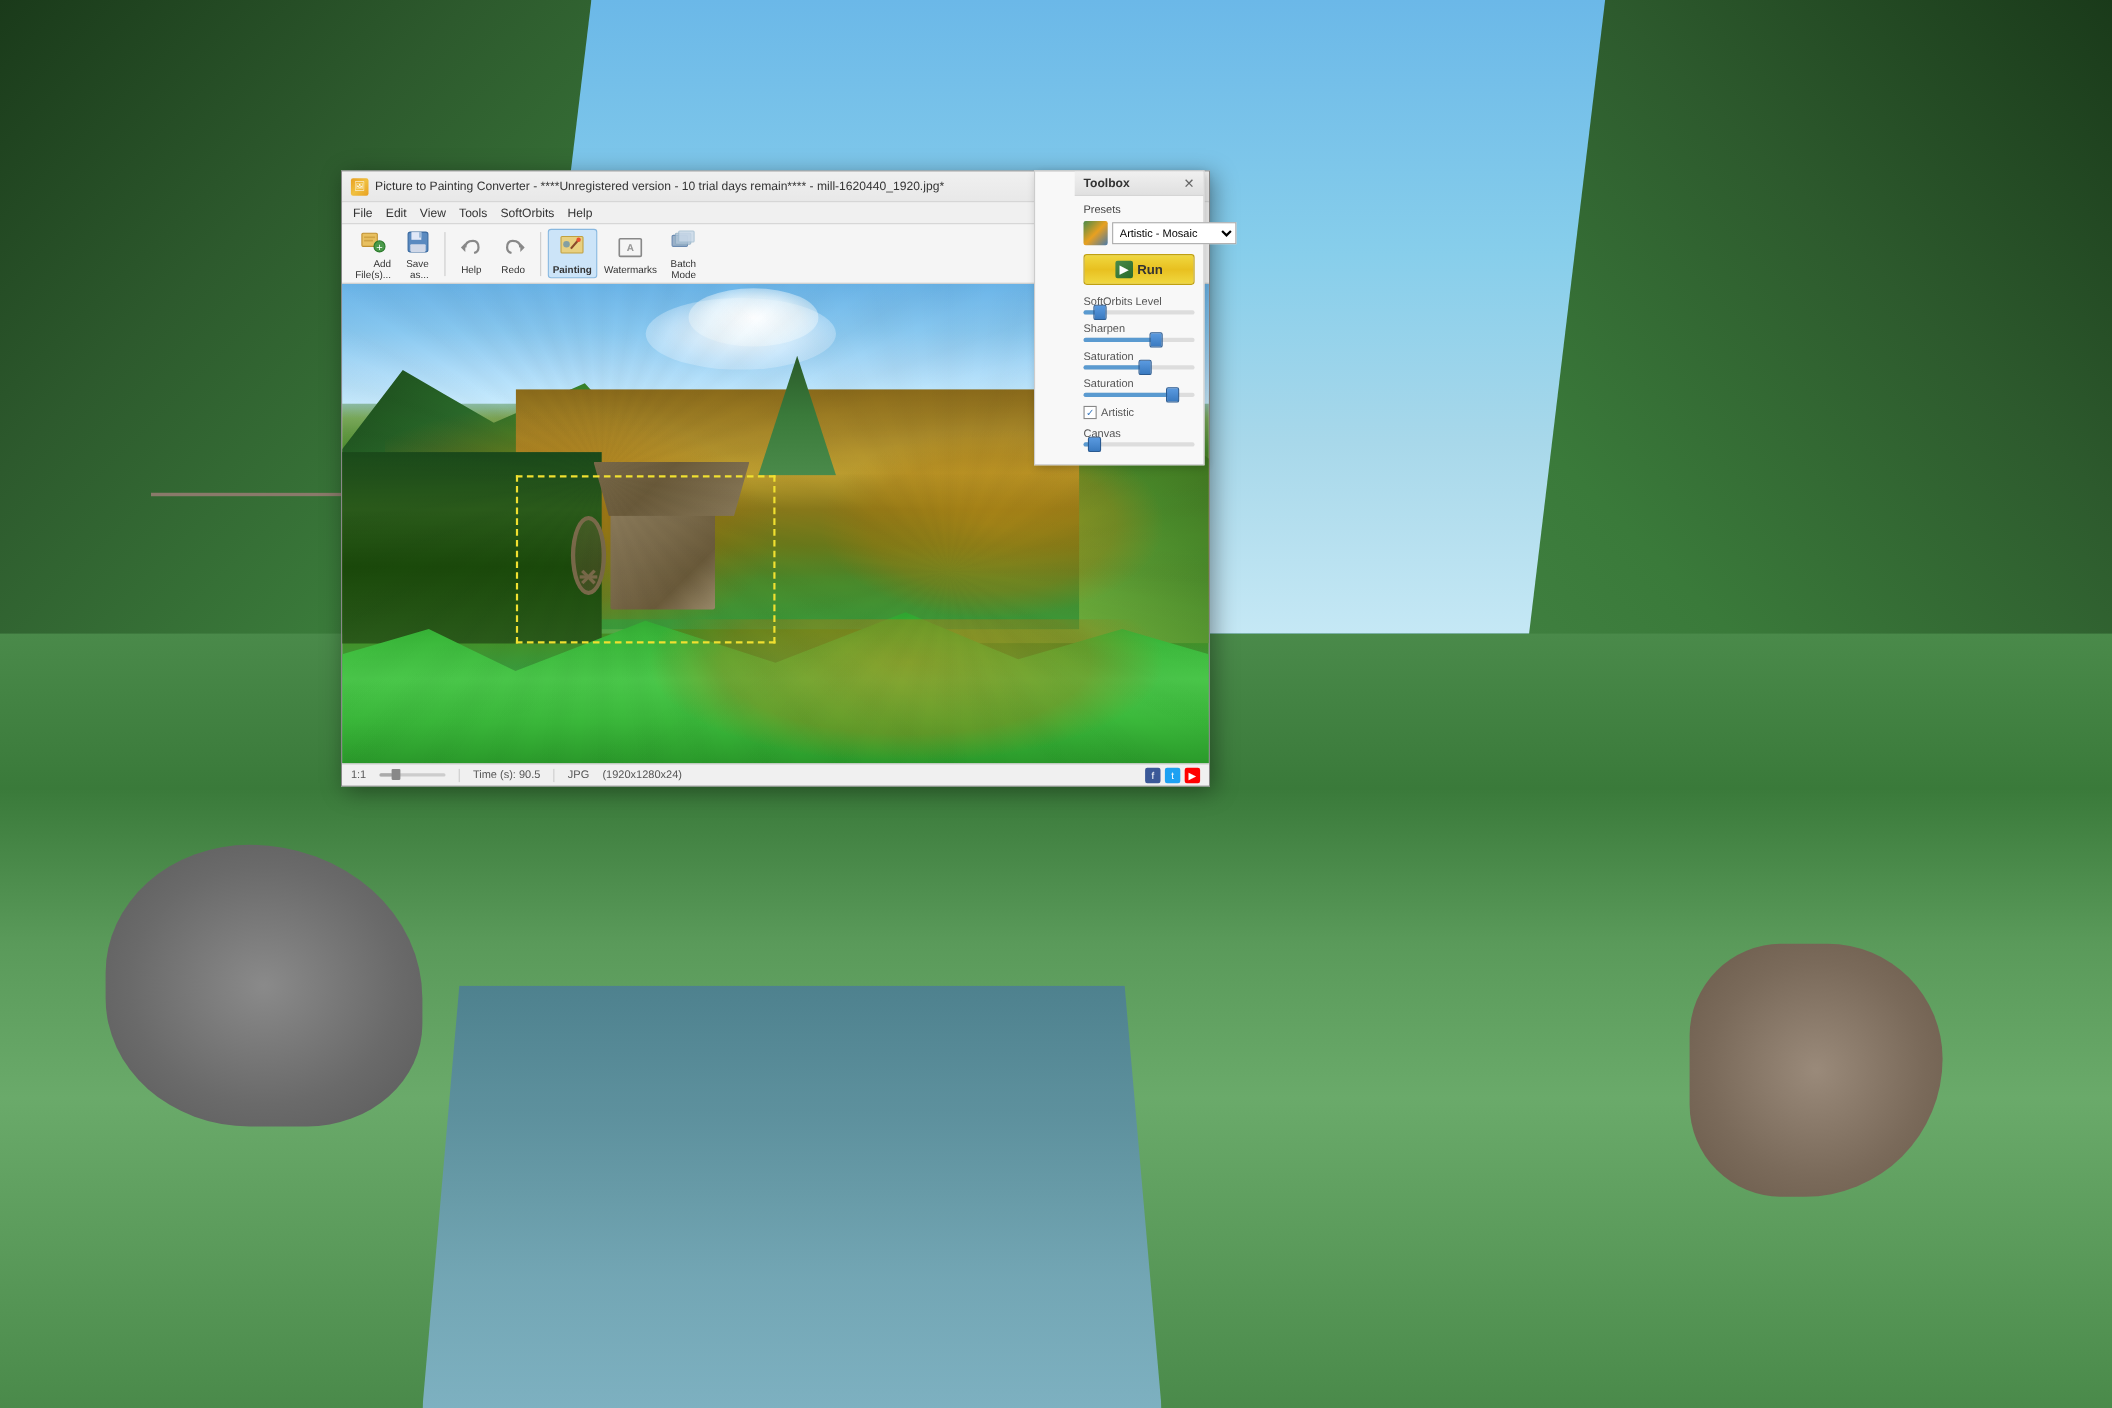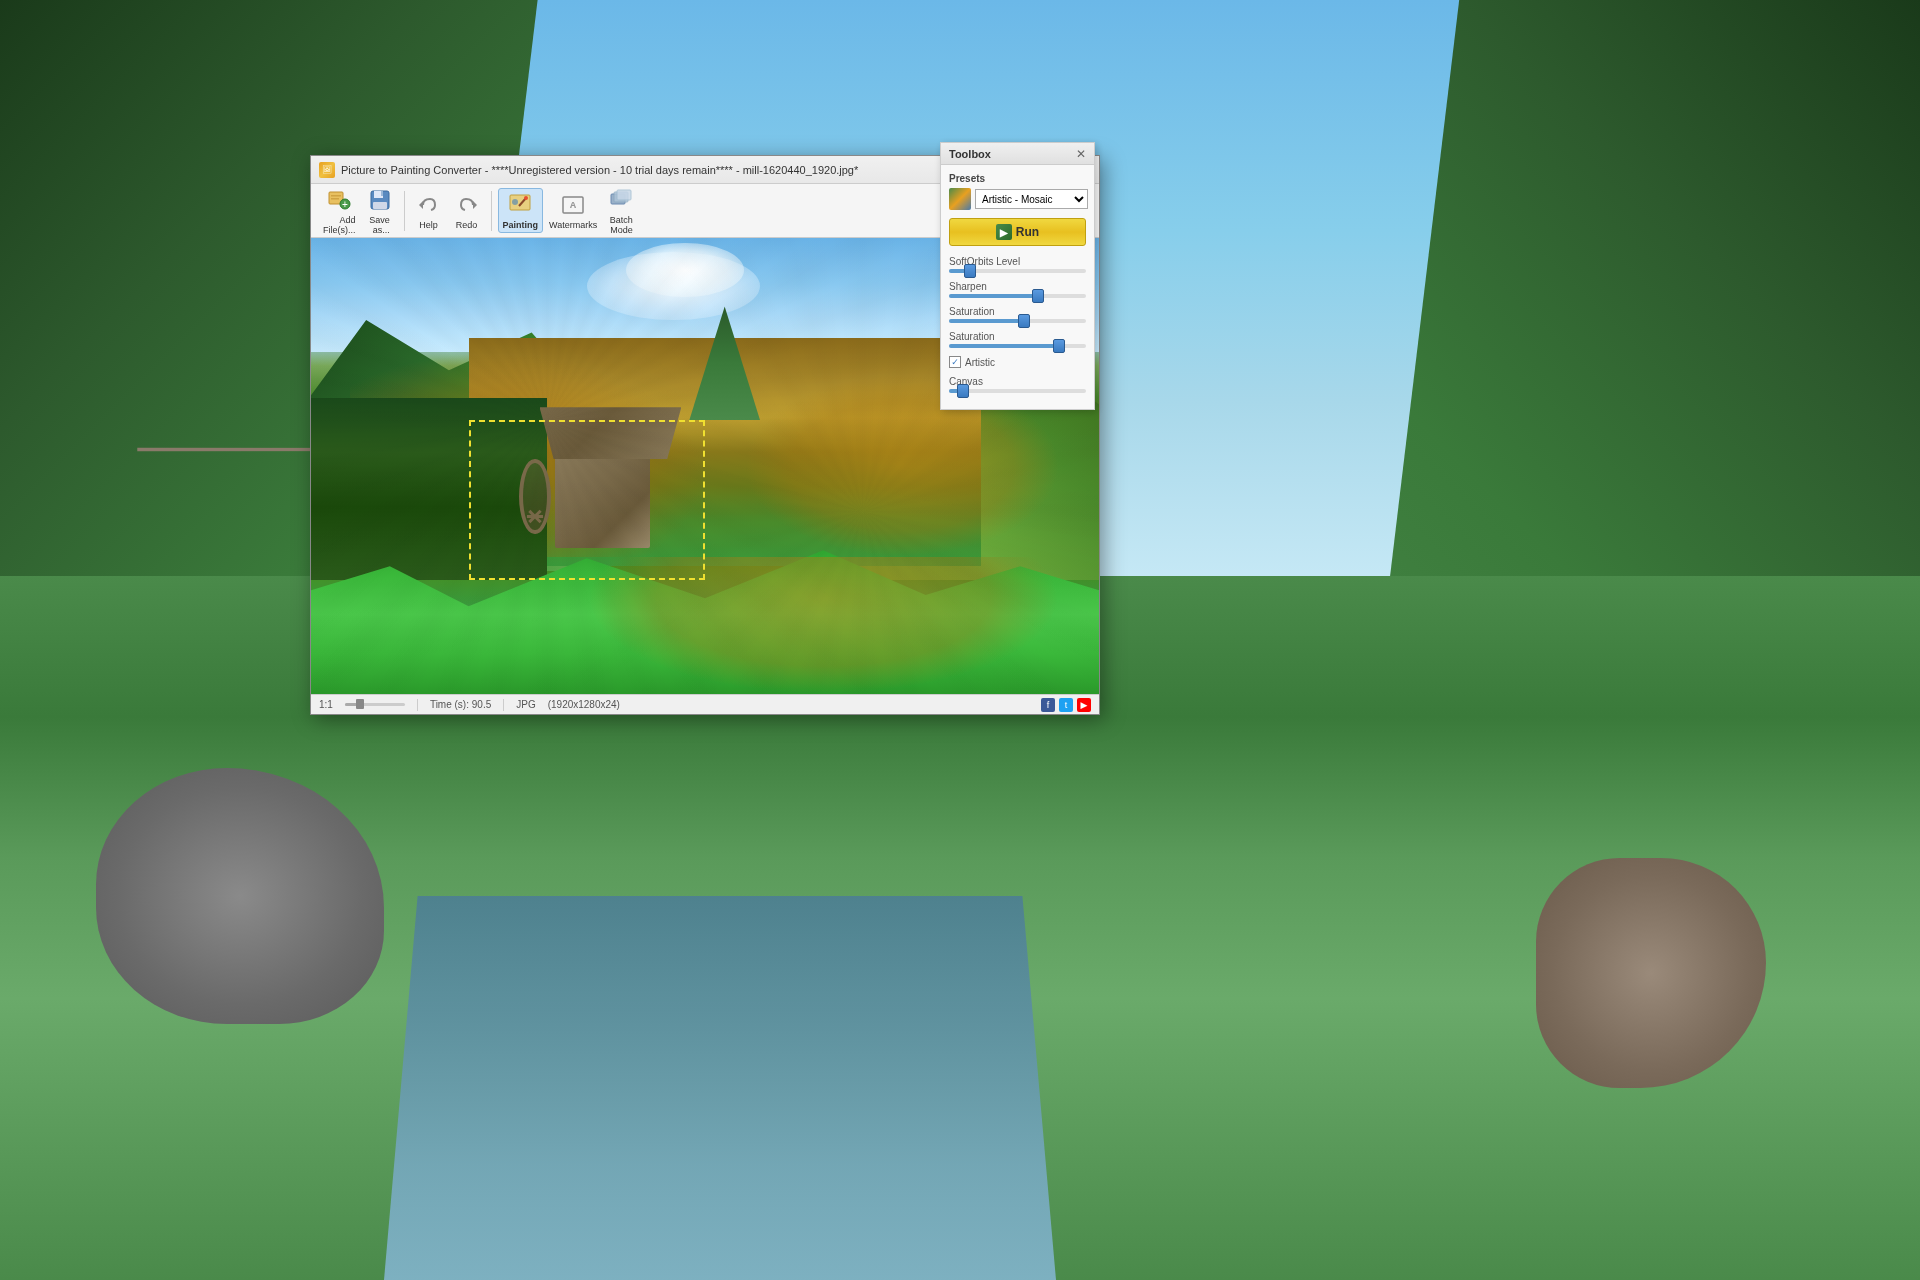--- a/index.html
+++ b/index.html
@@ -293,26 +293,27 @@
     }
     .status-icons {
       display: flex;
       gap: 4px;
       margin-left: auto;
     }
 
     
     #toolbox {
       position: absolute;
-      top: 142px;
+      top: 155px;
       left: 940px;
       width: 155px;
       background: #f8f8f8;
       border: 1px solid #ccc;
       box-shadow: 2px 2px 8px rgba(0,0,0,0.2);
+      padding-left: 36px;
     }
     #toolbox-header {
       height: 22px;
       background: linear-gradient(180deg, #f0f0f0 0%, #e0e0e0 100%);
       border-bottom: 1px solid #ccc;
       display: flex;
       align-items: center;
       padding: 0 8px;
       justify-content: space-between;
     }
@@ -326,21 +327,21 @@
       font-size: 12px;
       color: #666;
     }
     #toolbox-body {
       padding: 8px;
     }
 
     
     .tb-section-label {
       font-size: 10px;
-      font-weight: bold;
+      font-weight: normal;
       color: #444;
       margin-bottom: 4px;
     }
     .preset-row {
       display: flex;
       align-items: center;
       gap: 4px;
       margin-bottom: 8px;
     }
     .preset-icon {
@@ -505,20 +506,28 @@
   <div id="title-bar">
     <div id="title-bar-icon">🖼</div>
     <span id="title-bar-text">Picture to Painting Converter - ****Unregistered version - 10 trial days remain**** - mill-1620440_1920.jpg*</span>
     <div id="window-controls">
       <button class="win-btn">—</button>
       <button class="win-btn">□</button>
       <button class="win-btn close">✕</button>
     </div>
   </div>
 
+  <div id="menu-bar">
+    <span class="menu-item">File</span>
+    <span class="menu-item">Edit</span>
+    <span class="menu-item">View</span>
+    <span class="menu-item">Tools</span>
+    <span class="menu-item">SoftOrbits</span>
+    <span class="menu-item">Help</span>
+  </div>
 
   <div id="toolbar">
 
     <div class="toolbar-group">
       <div class="toolbar-btn-icon">
         <svg width="24" height="24" viewBox="0 0 24 24">
           <rect x="2" y="4" width="14" height="12" rx="1" fill="#e8c060" stroke="#c09030" stroke-width="1"></rect>
           <rect x="4" y="7" width="10" height="1.5" fill="#c09030" opacity="0.6"></rect>
           <rect x="4" y="10" width="8" height="1.5" fill="#c09030" opacity="0.6"></rect>
           <circle cx="18" cy="16" r="5" fill="#4a9a4a" stroke="#2a7a2a" stroke-width="1"></circle>

